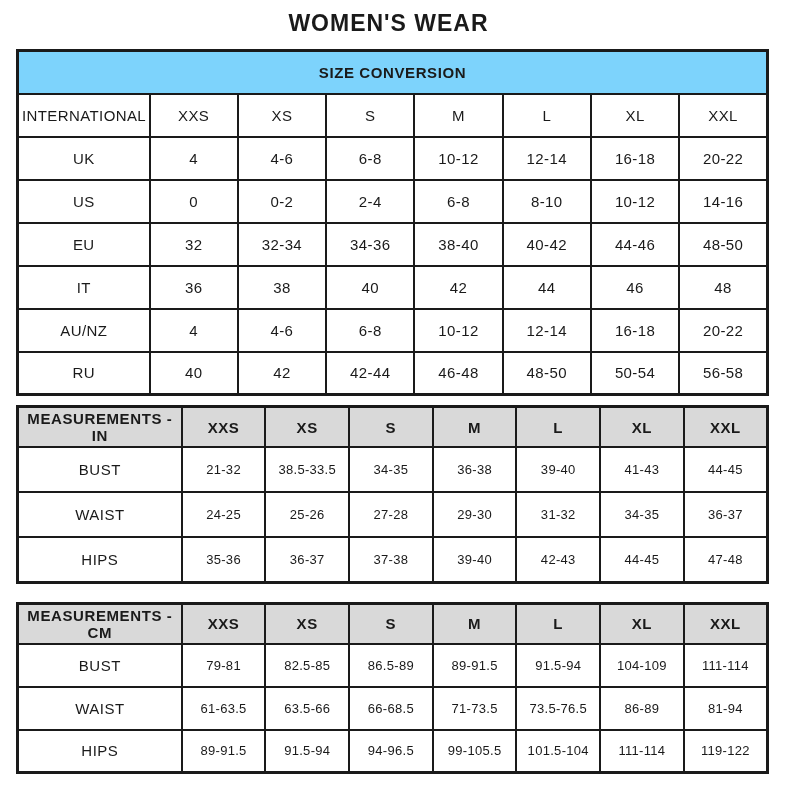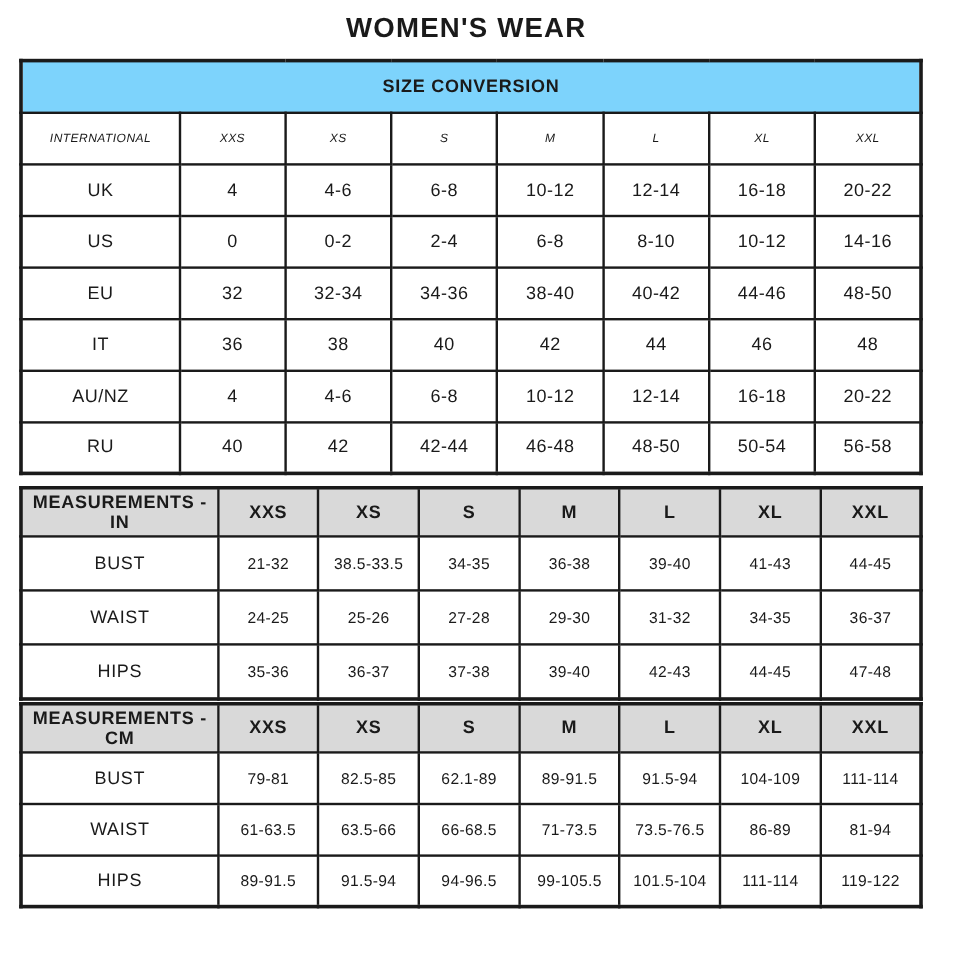--- a/index.html
+++ b/index.html
@@ -47,23 +47,23 @@
     font-size: 15px;
     font-weight: bold;
     letter-spacing: 0.6px;
     height: 43px;
   }
   .t-conv td {
     font-size: 15px;
     letter-spacing: 0.4px;
     height: 43px;
   }
-  .t-conv .col-head td { font-size: 10px; font-style: italic; }
+  .t-conv .col-head td { font-size: 15px; }
   
-  .t-meas { margin-bottom: 1px; }
+  .t-meas { margin-bottom: 18px; }
   .t-meas th {
     background: #d9d9d9;
     font-size: 15px;
     font-weight: bold;
     letter-spacing: 0.6px;
     height: 40px;
   }
   .t-meas td {
     font-size: 13px;
     letter-spacing: 0.3px;
@@ -245,21 +245,21 @@
         <th>S</th>
         <th>M</th>
         <th>L</th>
         <th>XL</th>
         <th>XXL</th>
       </tr>
       <tr>
         <td class="row-label">BUST</td>
         <td>79-81</td>
         <td>82.5-85</td>
-        <td>62.1-89</td>
+        <td>86.5-89</td>
         <td>89-91.5</td>
         <td>91.5-94</td>
         <td>104-109</td>
         <td>111-114</td>
       </tr>
       <tr>
         <td class="row-label">WAIST</td>
         <td>61-63.5</td>
         <td>63.5-66</td>
         <td>66-68.5</td>

